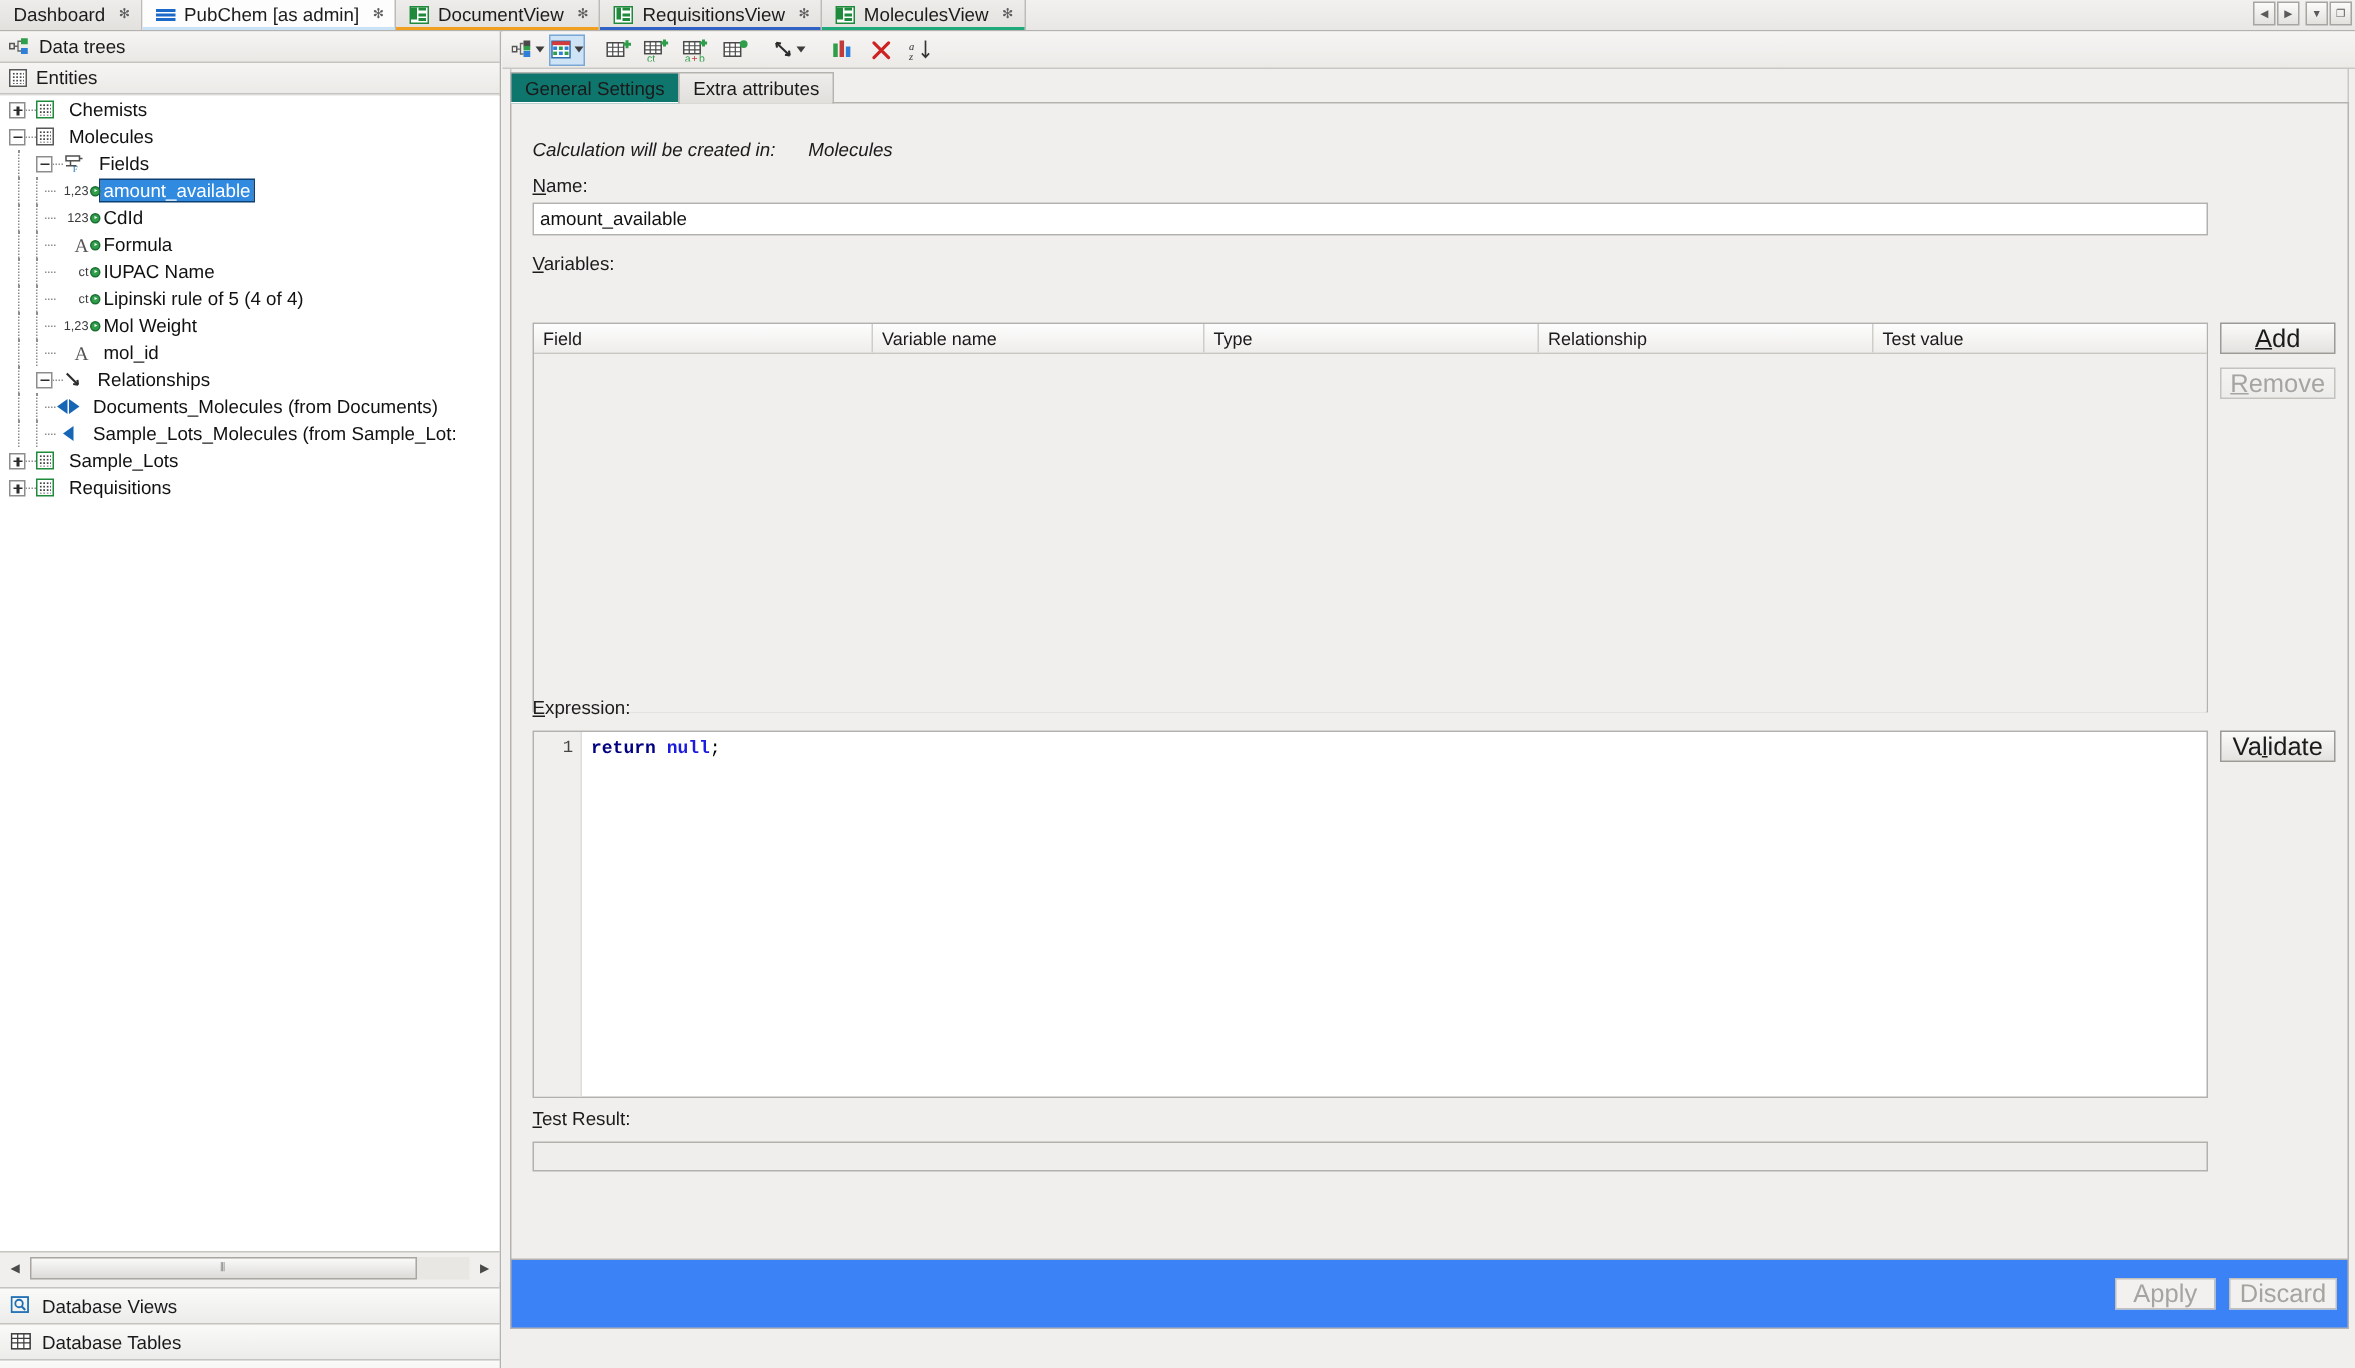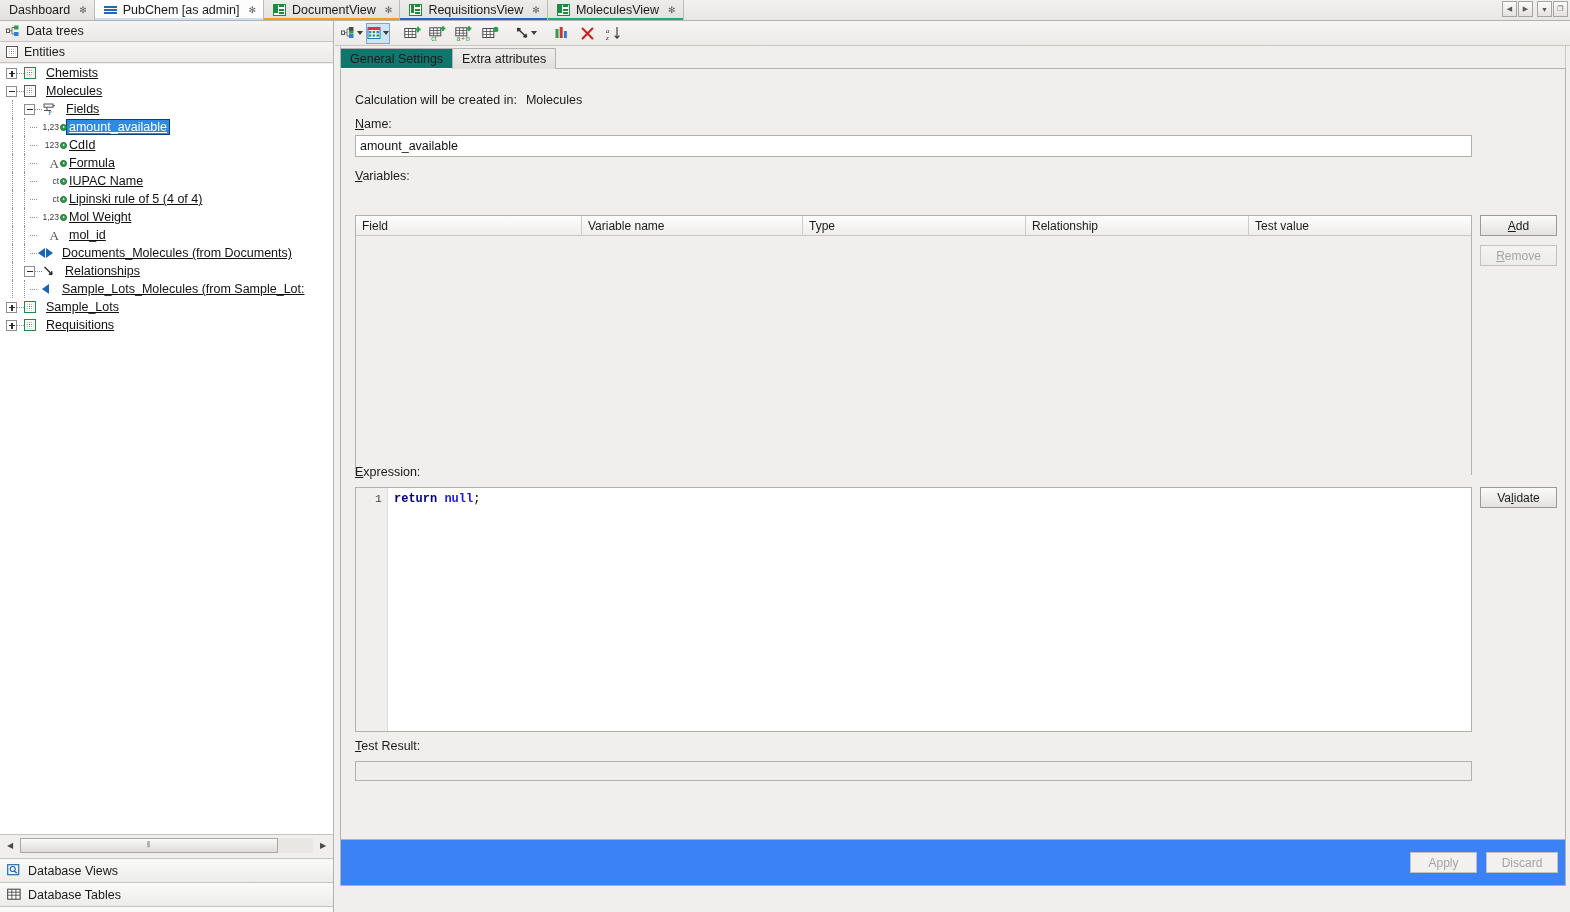--- a/index.html
+++ b/index.html
@@ -90,21 +90,21 @@
   .tree {
     position: absolute; left: 0; top: 43px; width: 333px; height: 770px;
     background: #fff;
     overflow: hidden;
   }
   .trow {
     height: 18px; display: flex; align-items: center;
     white-space: nowrap; font-size: 12.5px; color: #111;
     position: relative;
   }
-  .trow .lbl { padding: 0 2px; text-decoration: underline; }
+  .trow .lbl { padding: 0 2px; }
   .trow.sel .lbl {
     background: #2f8ae0; color: #fff;
     outline: 1px solid #0d3f72;
     padding: 0 2px;
   }
   .expander {
     width: 11px; height: 11px; border: 1px solid #8d8d8d; background:#fdfdfd;
     position: relative; flex: 0 0 auto;
   }
   .expander::before {
@@ -224,21 +224,21 @@
     font-size:12px; color:#1b1b1b; display:flex; align-items:center; padding-left:6px;
     border-right:1px solid #cfcdc9;
   }
   #varbody { height:239px; background:#f0efed; }
 
   .btn {
     position:absolute; height:21px;
     border:1px solid #9c9a96;
     background: linear-gradient(to bottom,#fafaf9 0%, #e3e2df 100%);
     display:flex;align-items:center;justify-content:center;
-    font-size:12px; color:#1b1b1b;
+    font-size:17px; color:#1b1b1b;
   }
   .btn.disabled { color:#a6a4a0; border-color:#c4c2be; background:linear-gradient(to bottom,#f4f3f1,#ececea); }
   .btn.flat { border:1px solid #c2c0bc; background:#f2f1ef; }
 
   
   #expr {
     position:absolute; left:14px; top:418px; width:1117px; height:245px;
     background:#fff; border:1px solid #b3b1ad; overflow:hidden;
   }
   #gutter {
@@ -488,47 +488,47 @@
       <span class="type-ico">
         <span class="type-txt bigA">A</span>
       </span>
       <span class="spacer" style="width:8px"></span>
       <span class="lbl">mol_id</span>
     </div>
 
 
     <div class="trow">
       <span class="spacer" style="width:12px"></span>
-        <span class="vline"></span>
-      <span class="spacer" style="width:11px"></span>
-        <span class="vline"></span>
-      <span class="spacer" style="width:5px"></span>
-        <span class="dots"></span>
-      <span class="icn" style="width:16px;height:12px;display:flex;align-items:center;gap:1px;justify-content:center;">
-        <span class="arrowL"></span>
-          <span class="arrowR"></span>
-      </span>
-      <span class="spacer" style="width:7px"></span>
-      <span class="lbl">Documents_Molecules (from Documents)</span>
-    </div>
-
-    <div class="trow">
-      <span class="spacer" style="width:12px"></span>
       <span class="vline"></span>
       <span class="spacer" style="width:11px"></span>
       <span class="expander"></span>
       <span class="dots"></span>
       <span class="icn rel-ico">
         <svg width="13" height="12" viewBox="0 0 13 12">
           <path d="M2.5 2 L10 9.5" stroke="#2b2b2b" stroke-width="1.4"></path>
           <path d="M10 9.5 L6.8 9.0 M10 9.5 L9.6 6.2" stroke="#2b2b2b" stroke-width="1.4" fill="none"></path>
         </svg>
       </span>
       <span class="spacer" style="width:8px"></span>
       <span class="lbl">Relationships</span>
+    </div>
+
+    <div class="trow">
+      <span class="spacer" style="width:12px"></span>
+        <span class="vline"></span>
+      <span class="spacer" style="width:11px"></span>
+        <span class="vline"></span>
+      <span class="spacer" style="width:5px"></span>
+        <span class="dots"></span>
+      <span class="icn" style="width:16px;height:12px;display:flex;align-items:center;gap:1px;justify-content:center;">
+        <span class="arrowL"></span>
+          <span class="arrowR"></span>
+      </span>
+      <span class="spacer" style="width:7px"></span>
+      <span class="lbl">Documents_Molecules (from Documents)</span>
     </div>
 
     <div class="trow">
       <span class="spacer" style="width:12px"></span>
         <span class="vline"></span>
       <span class="spacer" style="width:11px"></span>
         <span class="vline"></span>
       <span class="spacer" style="width:5px"></span>
         <span class="dots"></span>
       <span class="icn" style="width:16px;height:12px;display:flex;align-items:center;justify-content:center;">
@@ -700,21 +700,21 @@
 
   <div id="editor"></div>
 
   <div id="tabstrip">
     <div class="stab active">General Settings</div>
     <div class="stab">Extra attributes</div>
   </div>
 
   <div id="panelbody">
 
-    <div class="flabel" style="left:14px; top:24px; display:flex; gap:9px;">
+    <div class="flabel" style="left:14px; top:24px; display:flex; gap:22px;font-style:italic;">
       <span>Calculation will be created in:</span>
       <span>Molecules</span>
     </div>
 
     <div class="flabel" style="left:14px; top:48px;">
       <span class="under" style="text-decoration:none;"><span style="text-decoration:underline">N</span>ame:</span>
     </div>
     <div class="textfield" style="left:14px; top:66px; width:1117px; height:22px;">amount_available</div>
 
     <div class="flabel" style="left:14px; top:100px;">

